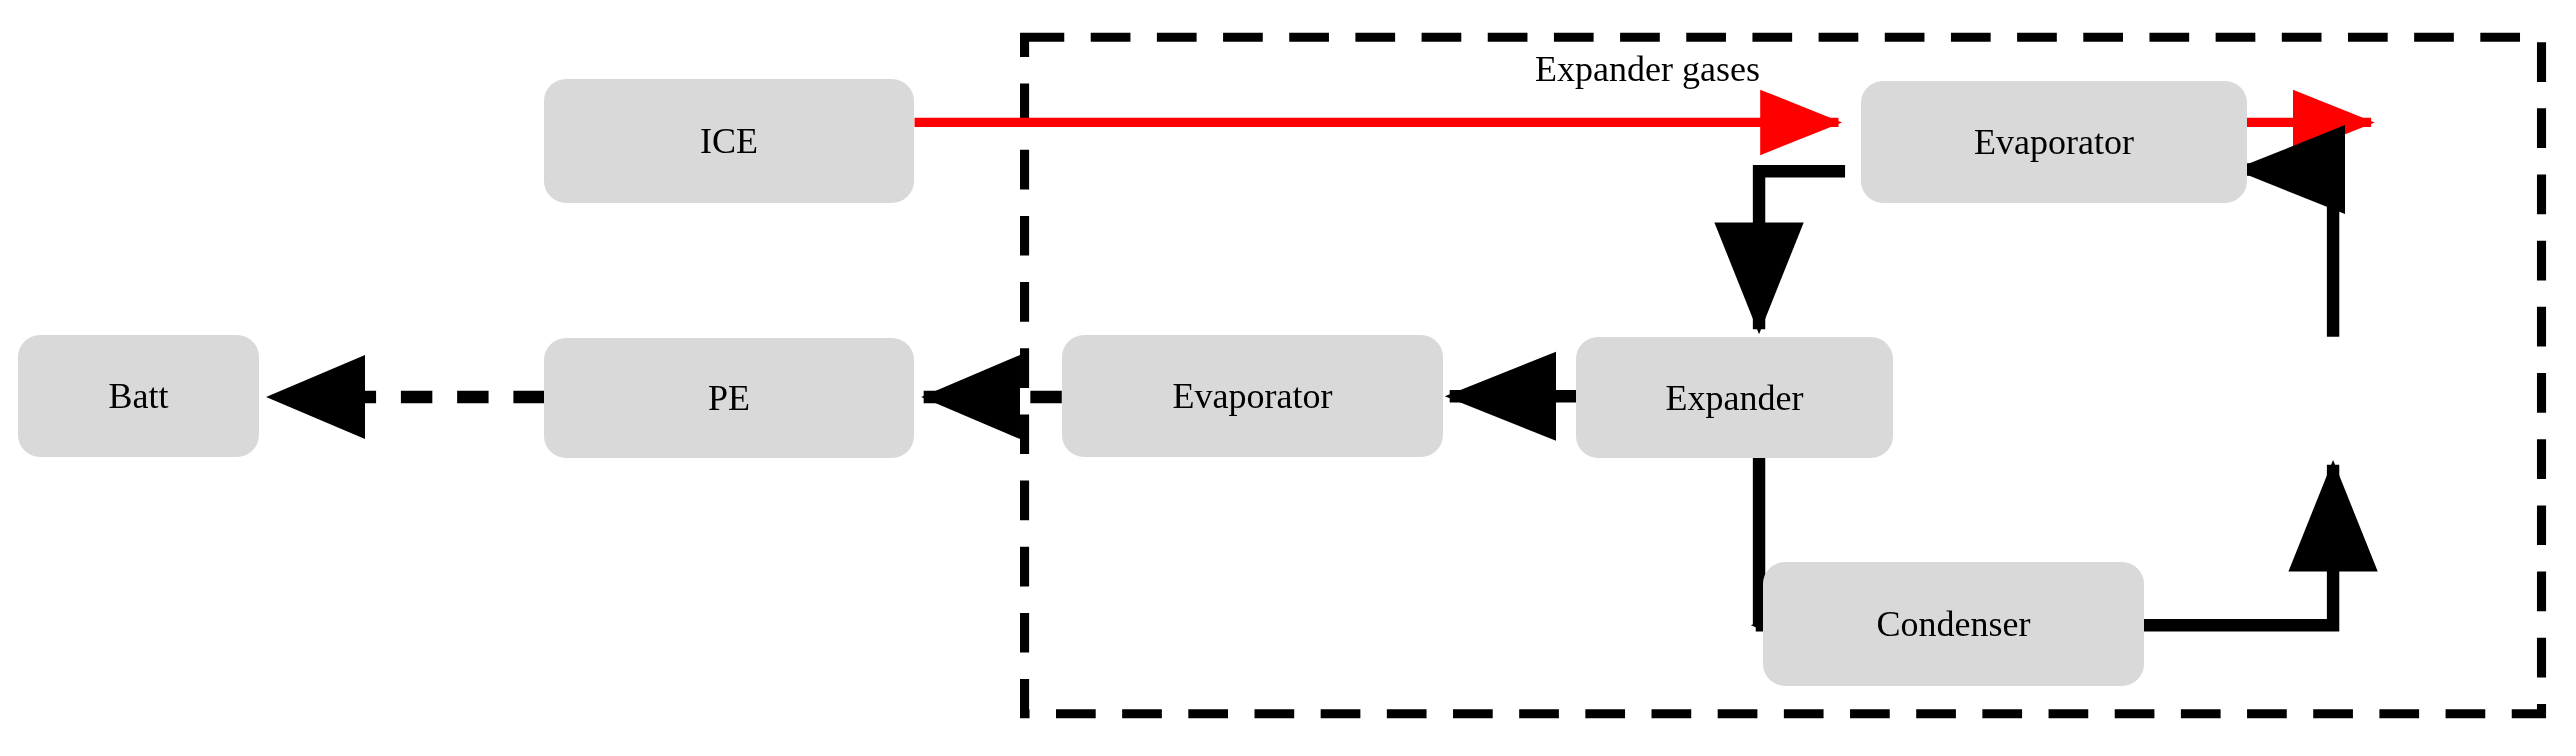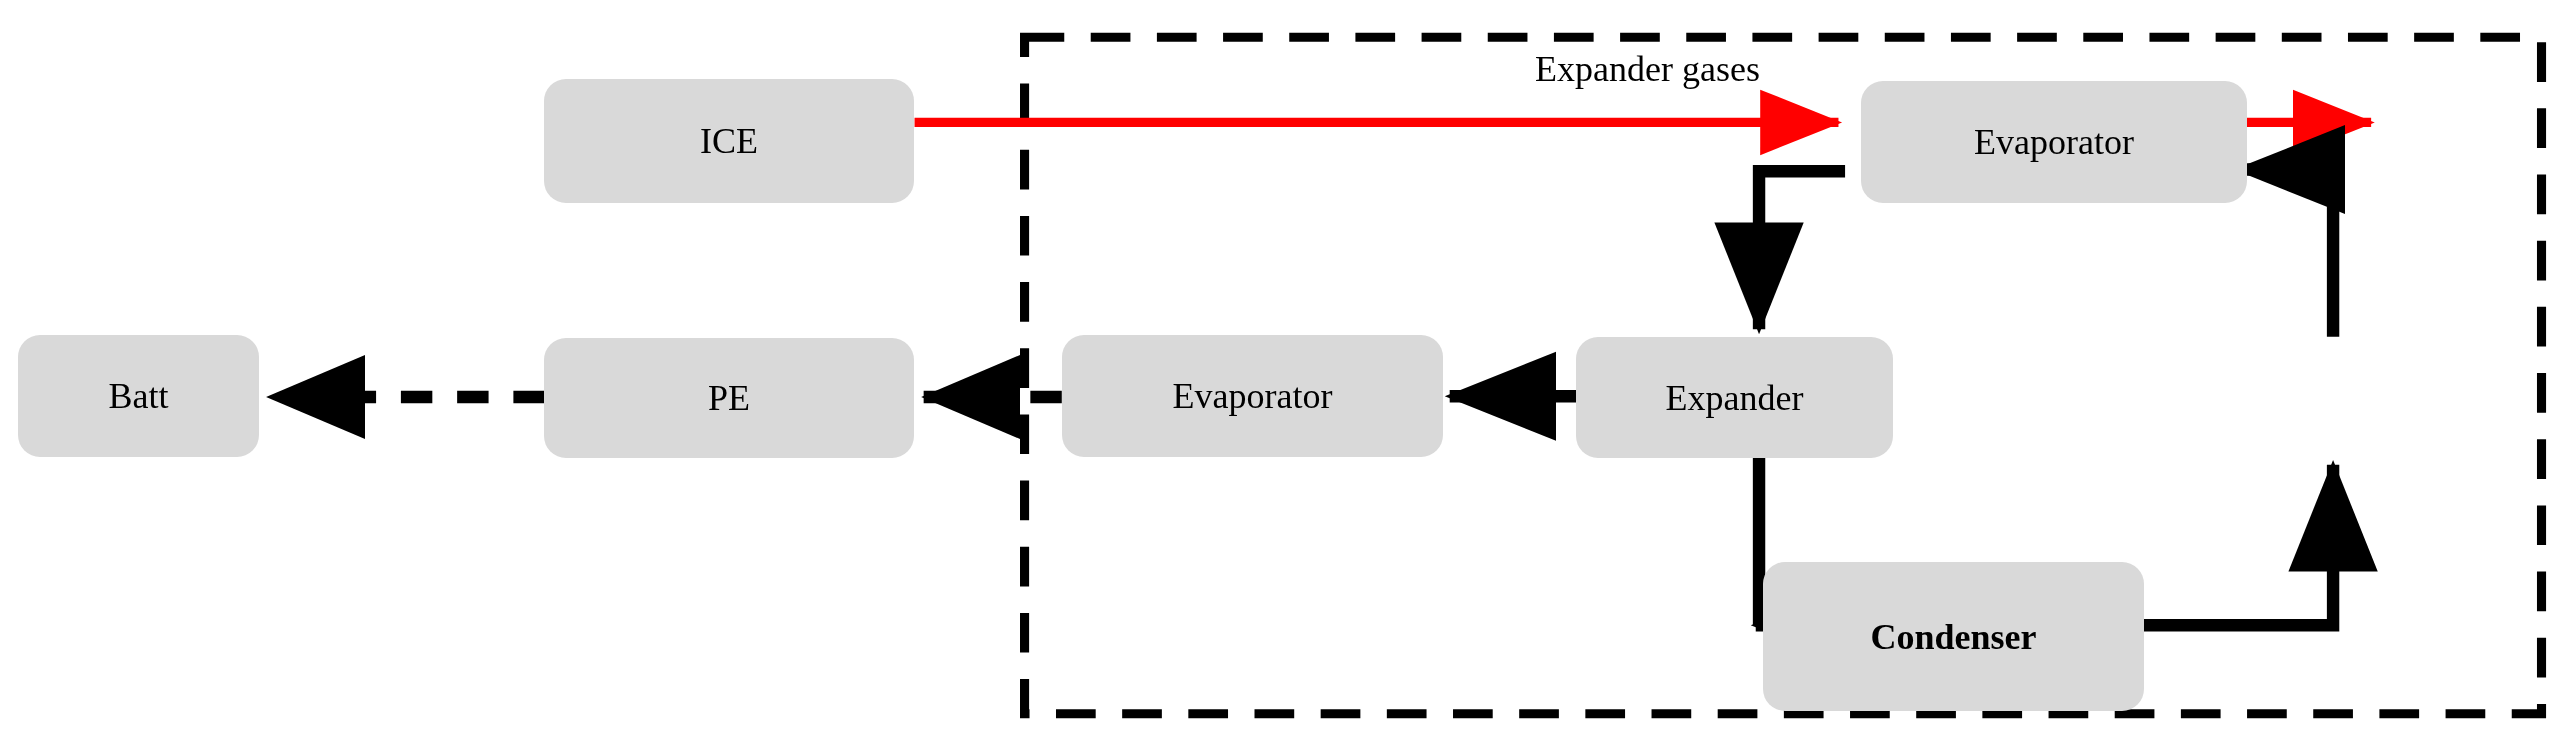--- a/index.html
+++ b/index.html
@@ -91,21 +91,21 @@
 
   <div class="node" style="left:1576px;top:337px;width:317px;height:121px;">
     <span>Expander</span>
   </div>
 
   <div class="node" style="left:1845px;top:81px;width:386px;height:122px;margin-left:16px;">
     <span>Evaporator</span>
   </div>
 
 
-  <div class="node" style="left:1763px;top:562px;width:381px;height:149px;font-weight:bold;">
+  <div class="node" style="left:1763px;top:562px;width:381px;height:124px;">
     <span>Condenser</span>
   </div>
 
   <div class="edge-label" style="left:1535px;top:51px;">
     <span>Expander gases</span>
   </div>
 
 </div>
 
 

